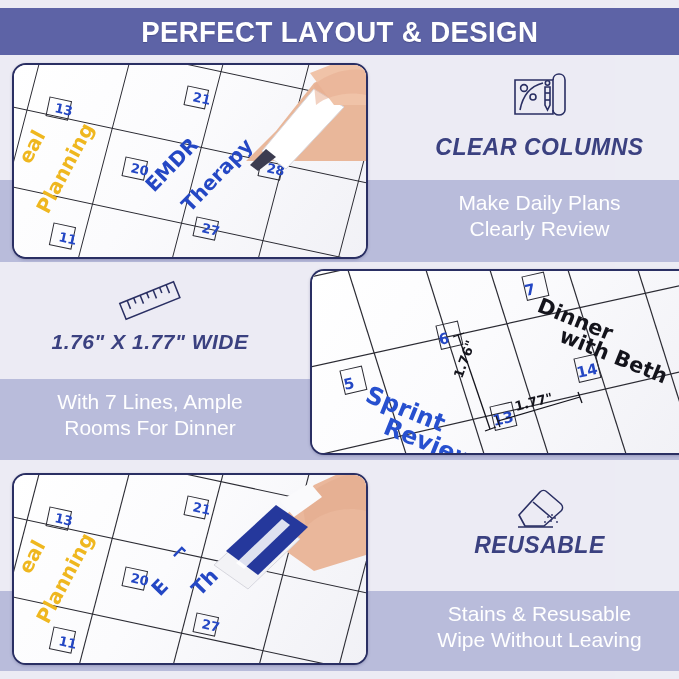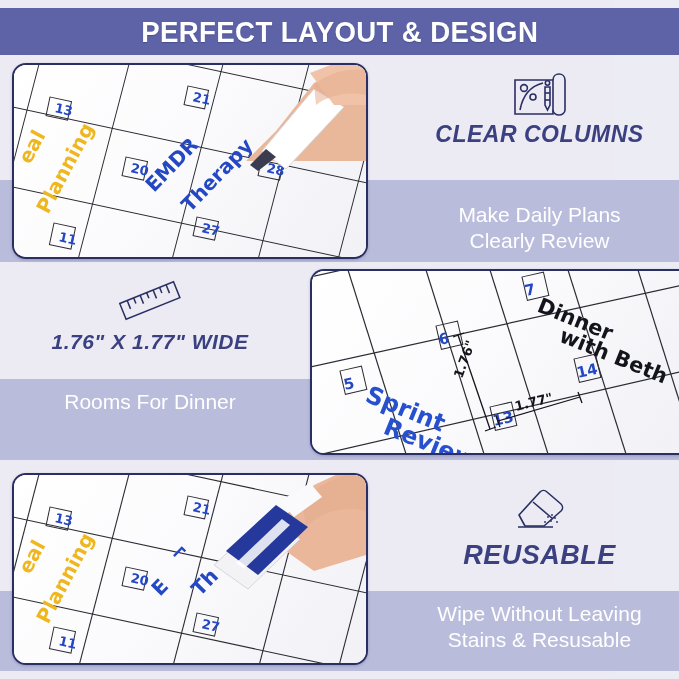--- a/index.html
+++ b/index.html
@@ -63,31 +63,31 @@
     letter-spacing:.5px;white-space:nowrap;
   }
   .band-text{
     position:absolute;text-align:center;color:#ffffff;
     font-family:"Liberation Sans",sans-serif;
     font-weight:normal;line-height:1.22;
   }
 
   
   .f1{left:400px;top:72px;width:279px;}
-  .f1 .feature-title{font-size:23px;margin-top:1px;}
-  .t1{left:400px;top:202px;width:279px;font-size:21px;}
+  .f1 .feature-title{font-size:23px;margin-top:14px;}
+  .t1{left:400px;top:190px;width:279px;font-size:21px;}
 
   
   .f2{left:0px;top:278px;width:300px;}
   .f2 .feature-title{font-size:21px;margin-top:6px;}
   .t2{left:0px;top:389px;width:300px;font-size:21px;}
 
   
   .f3{left:400px;top:484px;width:279px;}
-  .f3 .feature-title{font-size:27px;margin-top:8px;}
+  .f3 .feature-title{font-size:23px;}
   .t3{left:400px;top:601px;width:279px;font-size:21px;}
 </style>
 </head>
 <body>
 
 <div class="page">
 
   <div class="header">
     <div class="header-title">PERFECT LAYOUT &amp; DESIGN</div>
   </div>
@@ -273,20 +273,21 @@
         <path d="M28 14 V23"></path>
         <path d="M35 14 V20"></path>
         <path d="M42 14 V23"></path>
         <path d="M49 14 V20"></path>
         <path d="M56 14 V23"></path>
       </g>
     </svg>
     <div class="feature-title">1.76" X 1.77" WIDE</div>
   </div>
   <div class="band-text t2">
+    <div>With 7 Lines,  Ample</div>
     <div>Rooms For Dinner</div>
   </div>
 
   <div class="feature f3">
     <svg class="feature-icon" width="62" height="48" viewBox="0 0 62 48">
       <g fill="none" stroke="#2a2f63" stroke-width="1.6" stroke-linejoin="round">
         <path d="M10 31 L31 8 C33 6 36 6 38 8 L52 20 C54 22 54 25 52 27 L35 42 H16 Z"></path>
         <path d="M24 18 L44 35"></path>
         <path d="M9 43 H44"></path>
       </g>
@@ -295,17 +296,17 @@
         <circle cx="43" cy="31" r="0.9"></circle>
         <circle cx="46" cy="34" r="0.9"></circle>
         <circle cx="42" cy="37" r="0.9"></circle>
         <circle cx="48" cy="38" r="0.9"></circle>
         <circle cx="36" cy="38" r="0.9"></circle>
       </g>
     </svg>
     <div class="feature-title">REUSABLE</div>
   </div>
   <div class="band-text t3">
+    <div>Stains &amp; Resusable</div>
     <div>Wipe Without Leaving</div>
-    <div>Stains &amp; Resusable</div>
   </div>
 
 </div>
 
 </body></html>

